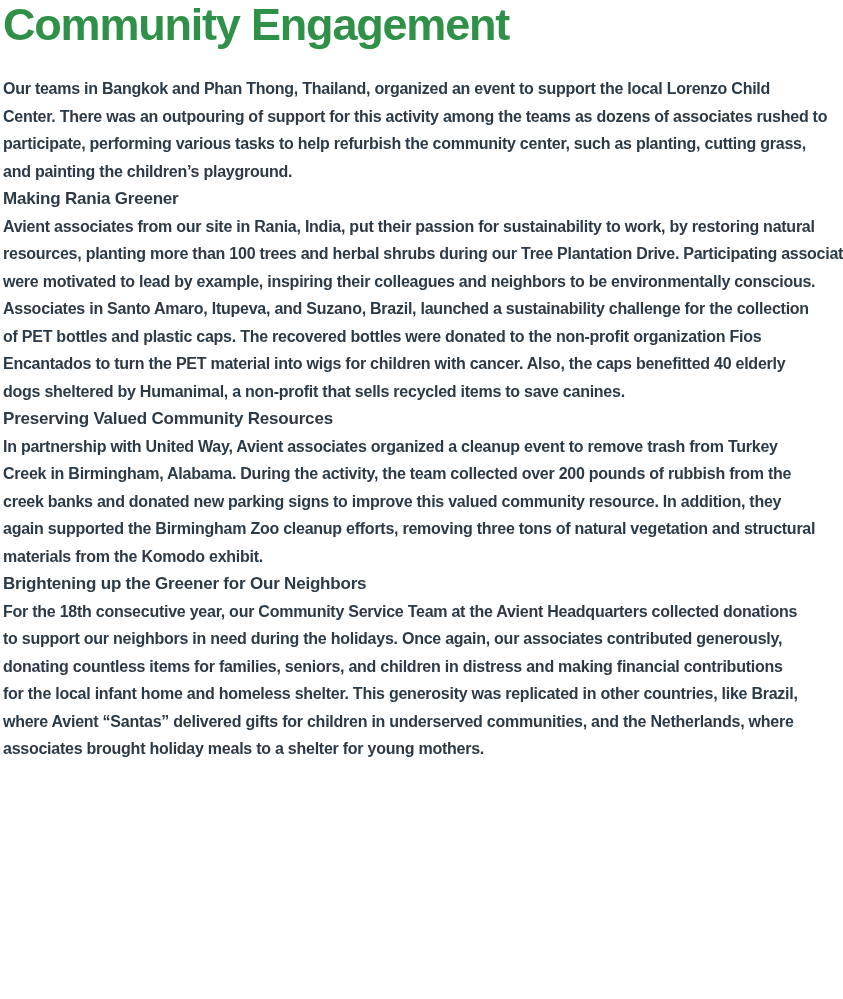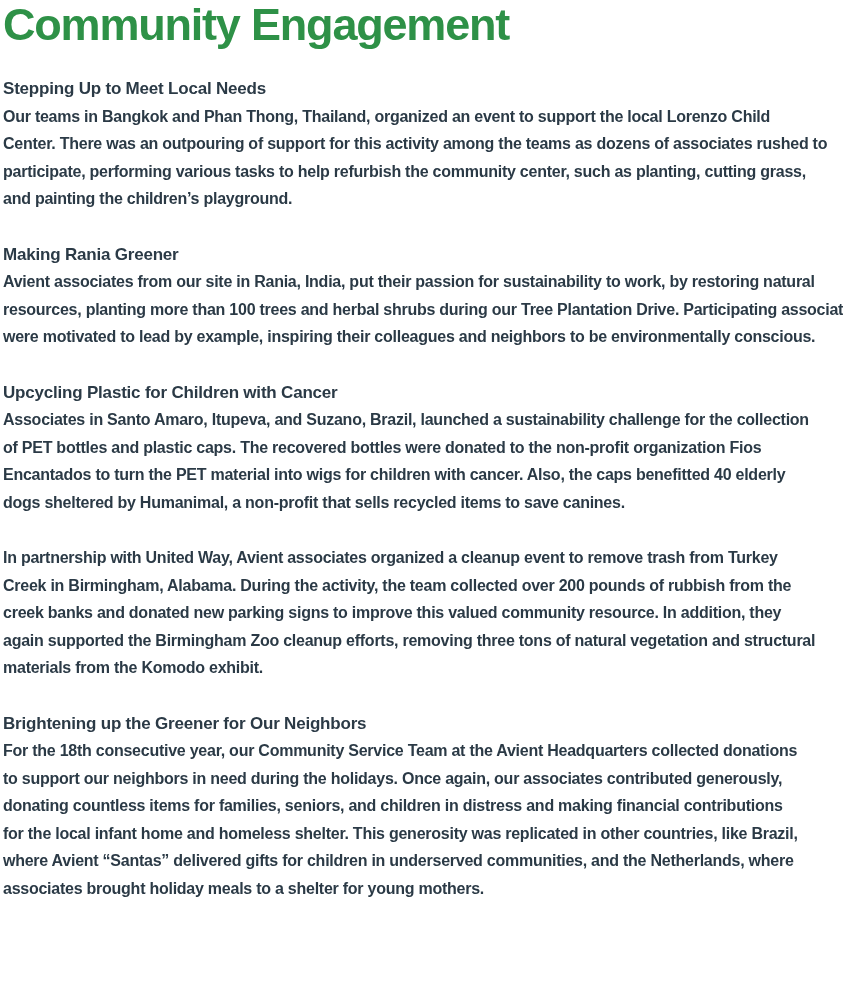--- a/index.html
+++ b/index.html
@@ -25,21 +25,21 @@
   }
   .page-title {
     margin: 0 0 25px 0;
     color: var(--green);
     font-size: 45px;
     font-weight: 700;
     letter-spacing: -1.2px;
     line-height: 50px;
   }
   .section { margin: 0; }
-  .section + .section { margin-top: 28px; }
+  .section + .section { }
   .section-heading {
     margin: 0;
     font-size: 17px;
     font-weight: 700;
     letter-spacing: -0.2px;
     line-height: 27.5px;
     color: var(--dark);
   }
   .section-body {
     margin: 0;
@@ -52,43 +52,42 @@
   }
 </style>
 </head>
 <body>
 
 <div class="page">
 
   <h1 class="page-title">Community Engagement</h1>
 
   <div class="section">
-    <h2 class="section-heading">Stepping Up to Meet Local Needs</h2>
     <p class="section-body">Our teams in Bangkok and Phan Thong, Thailand, organized an event to support the local Lorenzo Child
 Center. There was an outpouring of support for this activity among the teams as dozens of associates rushed to
 participate, performing various tasks to help refurbish the community center, such as planting, cutting grass,
 and painting the children’s playground.</p>
   </div>
 
   <div class="section">
     <h2 class="section-heading">Making Rania Greener</h2>
     <p class="section-body">Avient associates from our site in Rania, India, put their passion for sustainability to work, by restoring natural
 resources, planting more than 100 trees and herbal shrubs during our Tree Plantation Drive. Participating associates
 were motivated to lead by example, inspiring their colleagues and neighbors to be environmentally conscious.</p>
   </div>
 
   <div class="section">
-    <h2 class="section-heading">Upcycling Plastic for Children with Cancer</h2>
     <p class="section-body">Associates in Santo Amaro, Itupeva, and Suzano, Brazil, launched a sustainability challenge for the collection
 of PET bottles and plastic caps. The recovered bottles were donated to the non-profit organization Fios
 Encantados to turn the PET material into wigs for children with cancer. Also, the caps benefitted 40 elderly
 dogs sheltered by Humanimal, a non-profit that sells recycled items to save canines.</p>
   </div>
 
   <div class="section">
+    <h2 class="section-heading">Preserving Valued Community Resources</h2>
     <p class="section-body">In partnership with United Way, Avient associates organized a cleanup event to remove trash from Turkey
 Creek in Birmingham, Alabama. During the activity, the team collected over 200 pounds of rubbish from the
 creek banks and donated new parking signs to improve this valued community resource. In addition, they
 again supported the Birmingham Zoo cleanup efforts, removing three tons of natural vegetation and structural
 materials from the Komodo exhibit.</p>
   </div>
 
   <div class="section">
     <h2 class="section-heading">Brightening up the Greener for Our Neighbors</h2>
     <p class="section-body">For the 18th consecutive year, our Community Service Team at the Avient Headquarters collected donations

